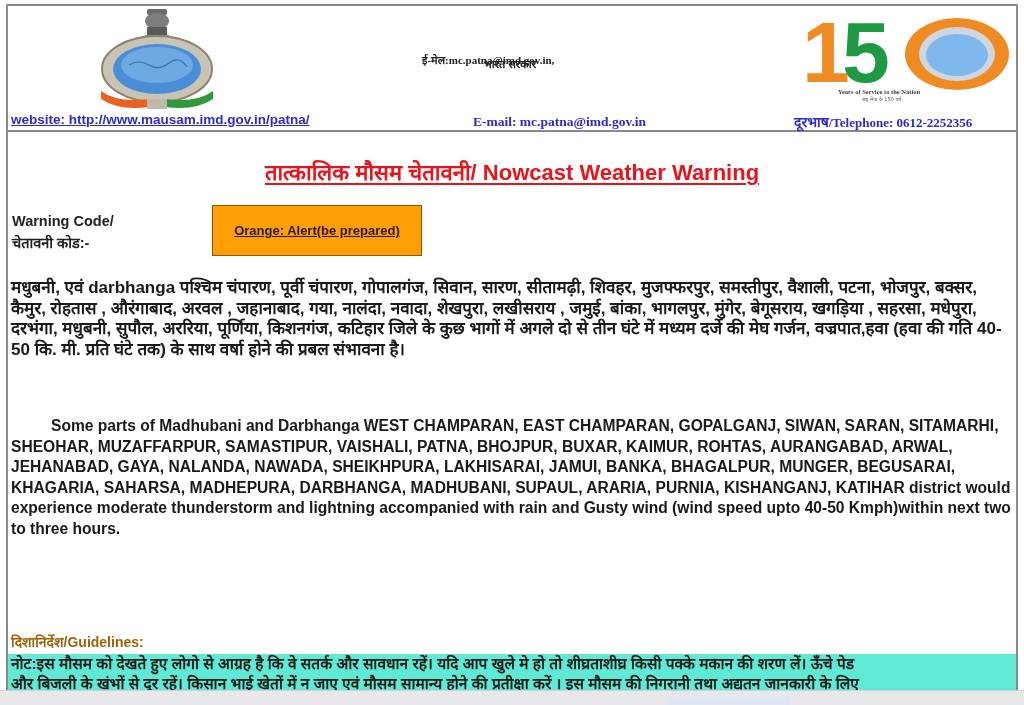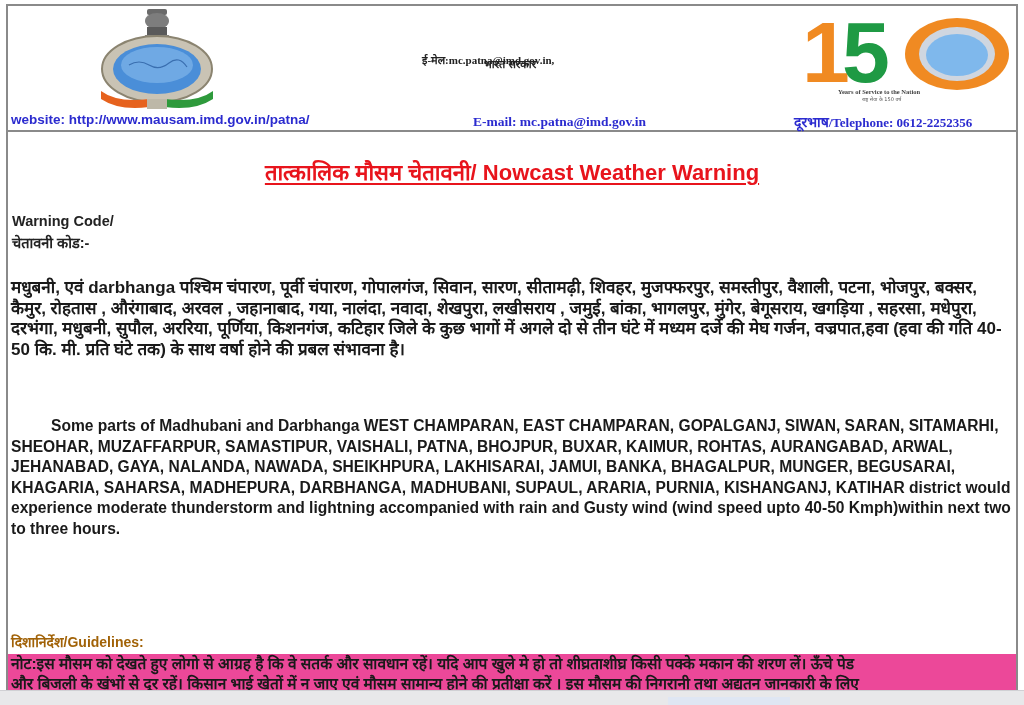--- a/index.html
+++ b/index.html
@@ -4,21 +4,21 @@
   <style>
     * { box-sizing: border-box; margin: 0; padding: 0; }
     html, body { width: 1024px; height: 705px; overflow: hidden; background: #ffffff; }
     body { position: relative; font-family: "Liberation Sans", "DejaVu Sans", sans-serif; color: #1a1a1a; }
 
     .page { position: absolute; left: 6px; top: 4px; width: 1012px; height: 700px; border-left: 2px solid #8a8a8a; border-right: 2px solid #8a8a8a; border-top: 2px solid #8a8a8a; background: #fff; }
 
     
     .header { position: absolute; left: 0; top: 0; width: 100%; height: 126px; border-bottom: 2px solid #8a8a8a; }
     .logo-imd { position: absolute; left: 91px; top: 1px; width: 116px; height: 104px; }
-    .website-link { position: absolute; left: 3px; top: 106px; font-size: 13.5px; font-weight: bold; color: #2b2bcf; }
+    .website-link { position: absolute; left: 3px; top: 106px; font-size: 13.5px; font-weight: bold; color: #2b2bcf; text-decoration: underline; }
     .gov-title { position: absolute; left: 476px; top: 26px; font-family: Liberation Sans, sans-serif; font-size: 11px; font-weight: bold; color: #222; margin-top: 24px; }
     .gov-email-hi { position: absolute; left: 414px; top: 46px; font-family: "Liberation Serif", serif; font-size: 11px; font-weight: bold; color: #222; }
     .email-link { position: absolute; left: 449px; top: 108px; font-family: "Liberation Serif", serif; font-size: 13.5px; font-weight: bold; color: #2b2bcf; margin-left: 16px; }
 
     .logo-150 { position: absolute; left: 792px; top: 4px; width: 212px; height: 92px; }
     .telephone { position: absolute; left: 786px; top: 106px; font-family: "Liberation Serif", serif; font-size: 13px; font-weight: bold; color: #2b2bcf; }
     .telephone .hi { font-size: 14px; }
 
     
     .main-title { position: absolute; left: 0; top: 150px; width: 100%; text-align: center; font-size: 22px; font-weight: bold; color: #e8141c; }
@@ -31,21 +31,21 @@
 
     .issue-labels { position: absolute; left: 500px; top: 203px; width: 260px; text-align: right; font-size: 15px; font-weight: bold; line-height: 24px; color: #222; }
     .issue-values { position: absolute; left: 812px; top: 203px; font-size: 14.5px; font-weight: bold; line-height: 24px; color: #222; }
 
     
     .para-hi { position: absolute; left: 3px; top: 272px; width: 1004px; font-size: 17px; font-weight: bold; line-height: 20.5px; color: #1a1a1a; }
     .para-en { position: absolute; left: 3px; top: 410px; width: 1006px; font-size: 15.6px; font-weight: bold; line-height: 20.6px; color: #1a1a1a; }
 
     .guidelines { position: absolute; left: 3px; top: 588px; font-size: 14px; font-weight: bold; color: #a16207; margin-top: 38px; }
 
-    .note-bar { position: absolute; left: 0; top: 648px; width: 100%; height: 42px; background: #ec4899; overflow: hidden; }
+    .note-bar { position: absolute; left: 0; top: 648px; width: 100%; height: 42px; background: #5eead4; overflow: hidden; }
     .note-bar p { padding-left: 3px; font-size: 15.5px; font-weight: bold; line-height: 20px; color: #1a1a1a; white-space: nowrap; }
 
     
     .bottom-strip { position: absolute; left: 0; top: 690px; width: 1024px; height: 15px; background: #e8e8ea; border-top: 1px solid #d0d0d4; }
     .bottom-strip .tab-hint { position: absolute; left: 668px; top: 6px; width: 122px; height: 9px; background: #dfe6f3; }
   </style>
 </head>
 <body>
 
 <div class="page">
@@ -86,20 +86,23 @@
       <span class="hi">दूरभाष</span><span>/Telephone: 0612-2252356</span>
     </div>
   </div>
 
   <div class="main-title"><span>तात्कालिक मौसम चेतावनी/ Nowcast Weather Warning</span></div>
 
   <div class="wc-label">
     <div>Warning Code/</div>
     <div>चेतावनी कोड:-</div>
   </div>
+  <div class="wc-badge">
+    <span>Orange: Alert(be prepared)</span>
+  </div>
 
 
   <p class="para-hi"> मधुबनी, एवं darbhanga  पश्चिम चंपारण, पूर्वी चंपारण, गोपालगंज, सिवान, सारण, सीतामढ़ी, शिवहर, मुजफ्फरपुर, समस्तीपुर, वैशाली, पटना, भोजपुर, बक्सर, कैमुर, रोहतास , औरंगाबाद, अरवल , जहानाबाद, गया, नालंदा, नवादा, शेखपुरा, लखीसराय , जमुई, बांका, भागलपुर, मुंगेर, बेगूसराय, खगड़िया , सहरसा, मधेपुरा, दरभंगा, मधुबनी, सुपौल, अररिया, पूर्णिया, किशनगंज, कटिहार जिले के कुछ भागों में अगले दो से तीन घंटे में मध्यम दर्जे की मेघ गर्जन, वज्रपात,हवा (हवा की गति 40-50 कि. मी. प्रति घंटे तक) के साथ वर्षा होने की प्रबल संभावना है।</p>
   <p class="para-en" style="text-indent:40px;">Some parts of Madhubani and Darbhanga WEST CHAMPARAN, EAST CHAMPARAN, GOPALGANJ, SIWAN, SARAN, SITAMARHI, SHEOHAR, MUZAFFARPUR, SAMASTIPUR, VAISHALI, PATNA, BHOJPUR, BUXAR, KAIMUR, ROHTAS, AURANGABAD, ARWAL, JEHANABAD, GAYA, NALANDA, NAWADA, SHEIKHPURA, LAKHISARAI, JAMUI, BANKA, BHAGALPUR, MUNGER, BEGUSARAI, KHAGARIA, SAHARSA, MADHEPURA, DARBHANGA, MADHUBANI, SUPAUL, ARARIA, PURNIA, KISHANGANJ, KATIHAR district would experience moderate thunderstorm and lightning accompanied with  rain and Gusty wind (wind speed upto 40-50 Kmph)within next two to three hours.</p>
 
   <div class="guidelines">दिशानिर्देश/Guidelines:</div>
 
   <div class="note-bar">
     <p>नोट:इस मौसम को देखते हुए लोगो से आग्रह है कि वे सतर्क और सावधान रहें। यदि आप खुले मे हो तो शीघ्रताशीघ्र किसी पक्के मकान की शरण लें। ऊँचे पेड</p>
     <p>और बिजली के खंभों से दूर रहें। किसान भाई खेतों में न जाए एवं मौसम सामान्य होने की प्रतीक्षा करें । इस मौसम की निगरानी तथा अद्यतन जानकारी के लिए</p>

